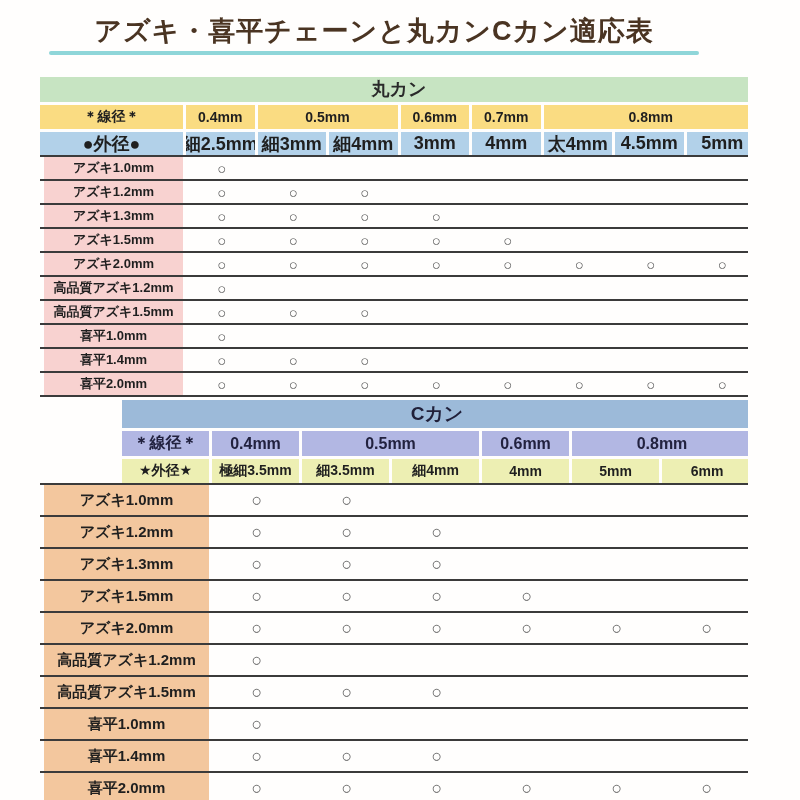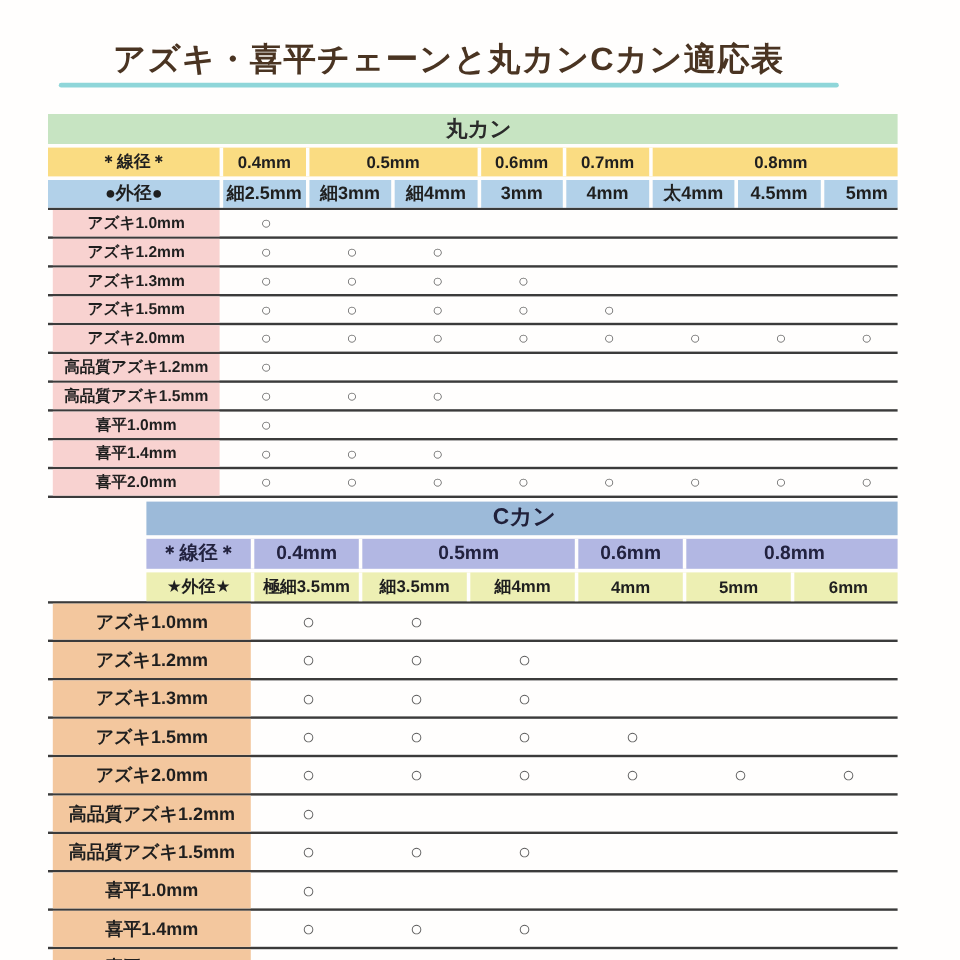--- a/index.html
+++ b/index.html
@@ -1,21 +1,21 @@
 <!DOCTYPE html>
 <html><head>
 <meta charset="utf-8">
 <style>
   html,body{margin:0;padding:0;}
   body{
     width:800px;height:800px;overflow:hidden;background:#fffefd;
     font-family:"Liberation Sans","DejaVu Sans",sans-serif;
     font-weight:700;color:#1f1f1f;
   }
-  .page{position:relative;width:748px;height:800px;overflow:hidden;padding-top:30px;box-sizing:border-box;}
+  .page{position:relative;width:748px;height:800px;overflow:hidden;padding-top:12px;box-sizing:border-box;}
 
   
   .title{
     text-align:center;font-size:27px;line-height:38px;letter-spacing:1px;
     color:#4a3422;
   }
   .title-underline{width:650px;height:4px;background:#8fd6d9;margin:1px auto 0;border-radius:2px;}
 
   
   .hrow{box-sizing:border-box;}
@@ -29,21 +29,21 @@
   .span3{grid-column:span 3;}
 
   
   .m-bar{
     width:718px;margin:22px 0 3px 40px;height:25px;line-height:25px;
     background:#c7e4c2;text-align:center;font-size:18px;color:#2a2a2a;
   }
   .m-grid{display:grid;grid-template-columns:146px repeat(8,1fr);width:718px;margin-left:40px;}
   .m-wire{height:24px;margin-bottom:3px;font-size:14px;}
   .m-wire .hcell{background:#fadc82;}
-  .m-outer{height:23px;font-size:15px;}
+  .m-outer{height:23px;font-size:18px;}
   .m-outer .hcell{background:#b2d1e9;}
 
   .m-rows{width:718px;margin-left:40px;border-bottom:2px solid #3b3b3b;}
   .m-row{display:grid;grid-template-columns:146px repeat(8,1fr);height:24px;border-top:2px solid #3b3b3b;box-sizing:border-box;}
   .m-row .rlabel{margin:0 3px 0 4px;background:#f8d2d0;display:flex;align-items:center;justify-content:center;font-size:13px;white-space:nowrap;}
   .m-row .dcell{display:flex;align-items:center;justify-content:center;font-size:15px;color:#5d5d5d;font-weight:400;}
 
   
   .c-bar{
     width:630px;margin:3px 0 3px 122px;height:28px;line-height:28px;

